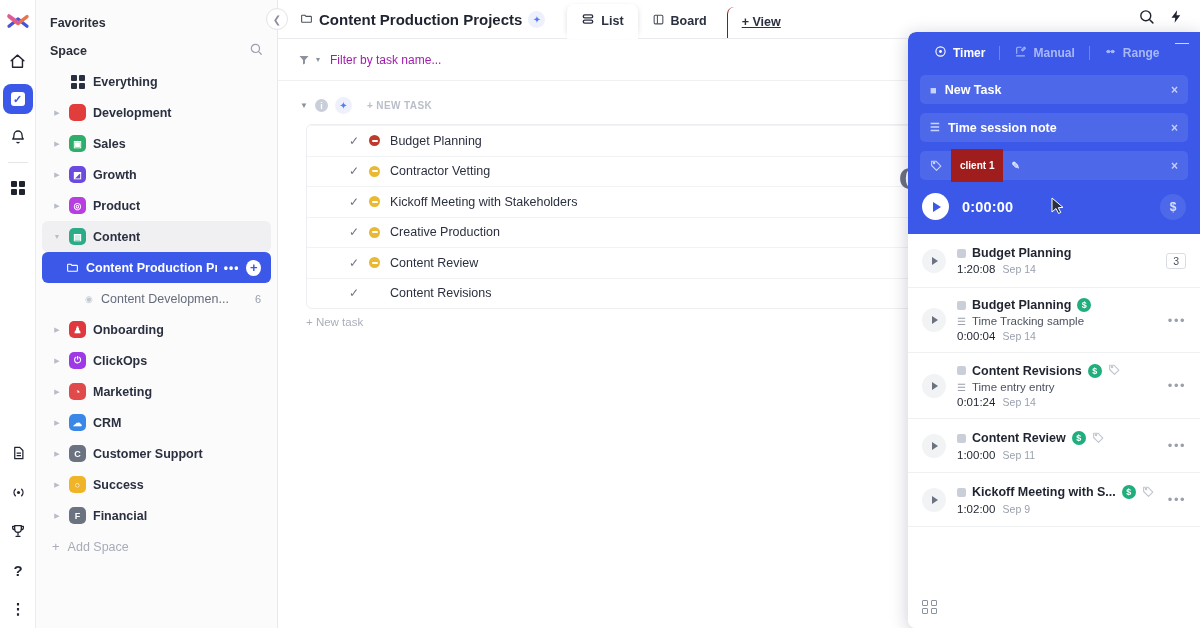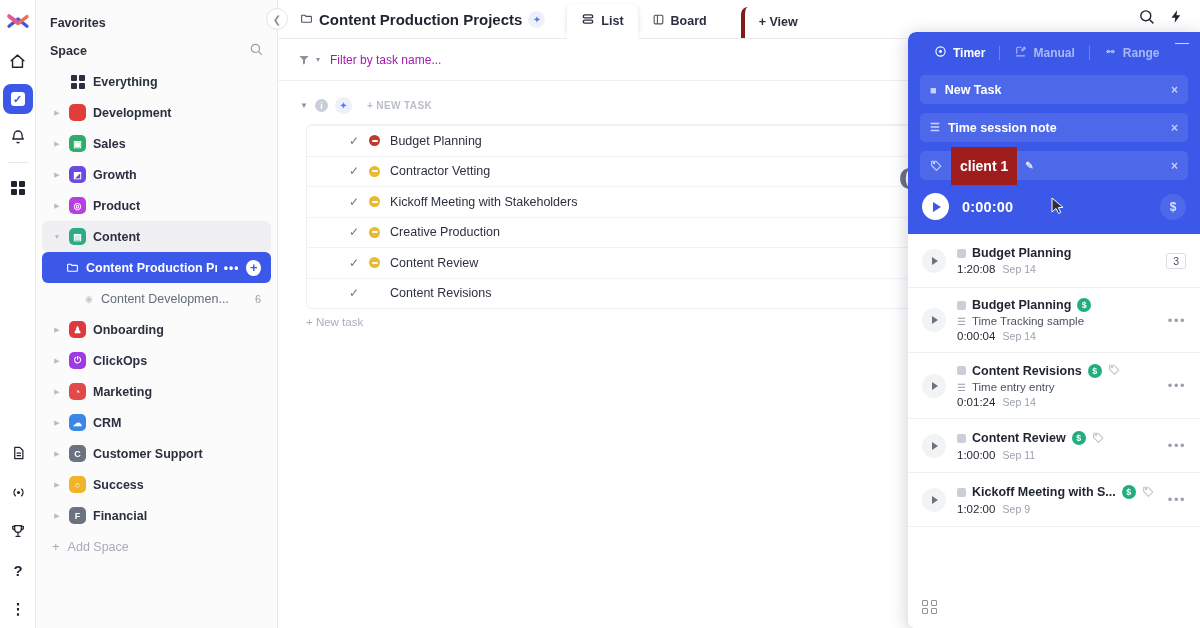--- a/index.html
+++ b/index.html
@@ -92,21 +92,21 @@
   .crumb .t { font-size:15px; font-weight:bold; color:#1f2430; }
   .tabs { display:flex; align-items:flex-end; margin-left:22px; gap:0; }
   .tab {
     display:flex;align-items:center;gap:6px; font-size:12.5px; color:#4a5costs;
     padding: 8px 14px 9px 14px; cursor:pointer; color:#353b49; font-weight:bold;
     border-radius: 7px 7px 0 0;
   }
   .tab.active { background:#fff; box-shadow: 0 -1px 0 #e6e6ea inset, -3px 0 6px -4px rgba(0,0,0,.18), 3px 0 6px -4px rgba(0,0,0,.18); position:relative; z-index:4;}
   .tab.active:after { content:""; position:absolute; left:0; right:0; bottom:-1px; height:2px; background:#fff; }
   .tab .tl { color:#2b3040; }
-  .tab.add { color:#2b3040; border-left:4px solid #7f1d1d; margin-left:20px; }
+  .tab.add { color:#2b3040; border-left:1px solid #7f1d1d; margin-left:6px;text-decoration:underline; }
   .topright { margin-left:auto; display:flex; align-items:center; gap:14px; padding: 0 16px 9px 0; color:#2b3040; }
 
   .filterbar { height:42px; display:flex; align-items:center; padding: 0 18px 0 20px; border-bottom:1px solid #f0f0f3; }
   .filterbar .fl { display:flex;align-items:center;gap:6px; color:#8b919d; font-size:12px;}
   .filterbar .ph { color:#a21caf; font-size:12px; }
   .filterbar .groupby { margin-left:auto; font-size:11.5px; color:#4e custom; color:#444a57; }
 
   .content { flex:1 1 auto; overflow:hidden; position:relative; padding: 12px 0 0 0; background:#fff;}
   .proj-head { display:flex; align-items:center; gap:7px; padding: 4px 0 10px 22px; }
   .proj-head .cx { color:#8b919d; font-size:8px; }
@@ -149,21 +149,21 @@
   .tp-tab.off { color:#a9b8f4; }
   .tp-div { width:1px; height:14px; background:#6d84ee; }
   .tp-min { position:absolute; right:11px; top:6px; color:#cdd7fa; font-size:14px; line-height:8px; cursor:pointer;}
   .tp-field {
     display:flex; align-items:center; gap:8px;
     background:#4e68ea; border-radius:5px; height:29px; padding:0 10px;
     margin-top:9px; font-size:12.5px; font-weight:bold; color:#fff;
   }
   .tp-field .x { margin-left:auto; color:#c4cffb; font-size:12px; cursor:pointer; font-weight:bold;}
   .tp-field .ficon { color:#c8d3fc; font-size:11px; display:flex; }
-  .chip { background:#9f1d1d; color:#fff; font-size:14px; font-weight:bold; border-radius:0; padding:11px 9px; }
+  .chip { background:#9f1d1d; color:#fff; font-size:10px; font-weight:bold; border-radius:0; padding:11px 9px; }
   .pencil { color:#dfe6ff; font-size:10px; }
   .tp-ctrl { display:flex; align-items:center; gap:13px; margin-top:13px; padding: 0 2px;}
   .play-big { width:27px;height:27px;border-radius:50%;background:#fff;display:flex;align-items:center;justify-content:center; cursor:pointer;}
   .play-big .tri { width:0;height:0;border-left:8px solid #3b58e8;border-top:5px solid transparent;border-bottom:5px solid transparent; margin-left:2px;}
   .tp-time { font-size:14.5px; font-weight:bold; color:#fff; letter-spacing:.2px; }
   .dollar-btn { margin-left:auto; width:26px;height:26px;border-radius:50%;background:#4e68ea;color:#d8e0ff;display:flex;align-items:center;justify-content:center;font-size:12px;font-weight:bold;cursor:pointer;}
 
   .tp-list { flex:1 1 auto; background:#fff; overflow:hidden; }
   .entry { display:flex; align-items:center; gap:11px; padding: 10px 14px 10px 14px; border-bottom:1px solid #eef0f2; min-height:54px;}
   .entry .play-sm { width:24px;height:24px;border-radius:50%;background:#f2f3f5;display:flex;align-items:center;justify-content:center;flex:0 0 24px; cursor:pointer;}

